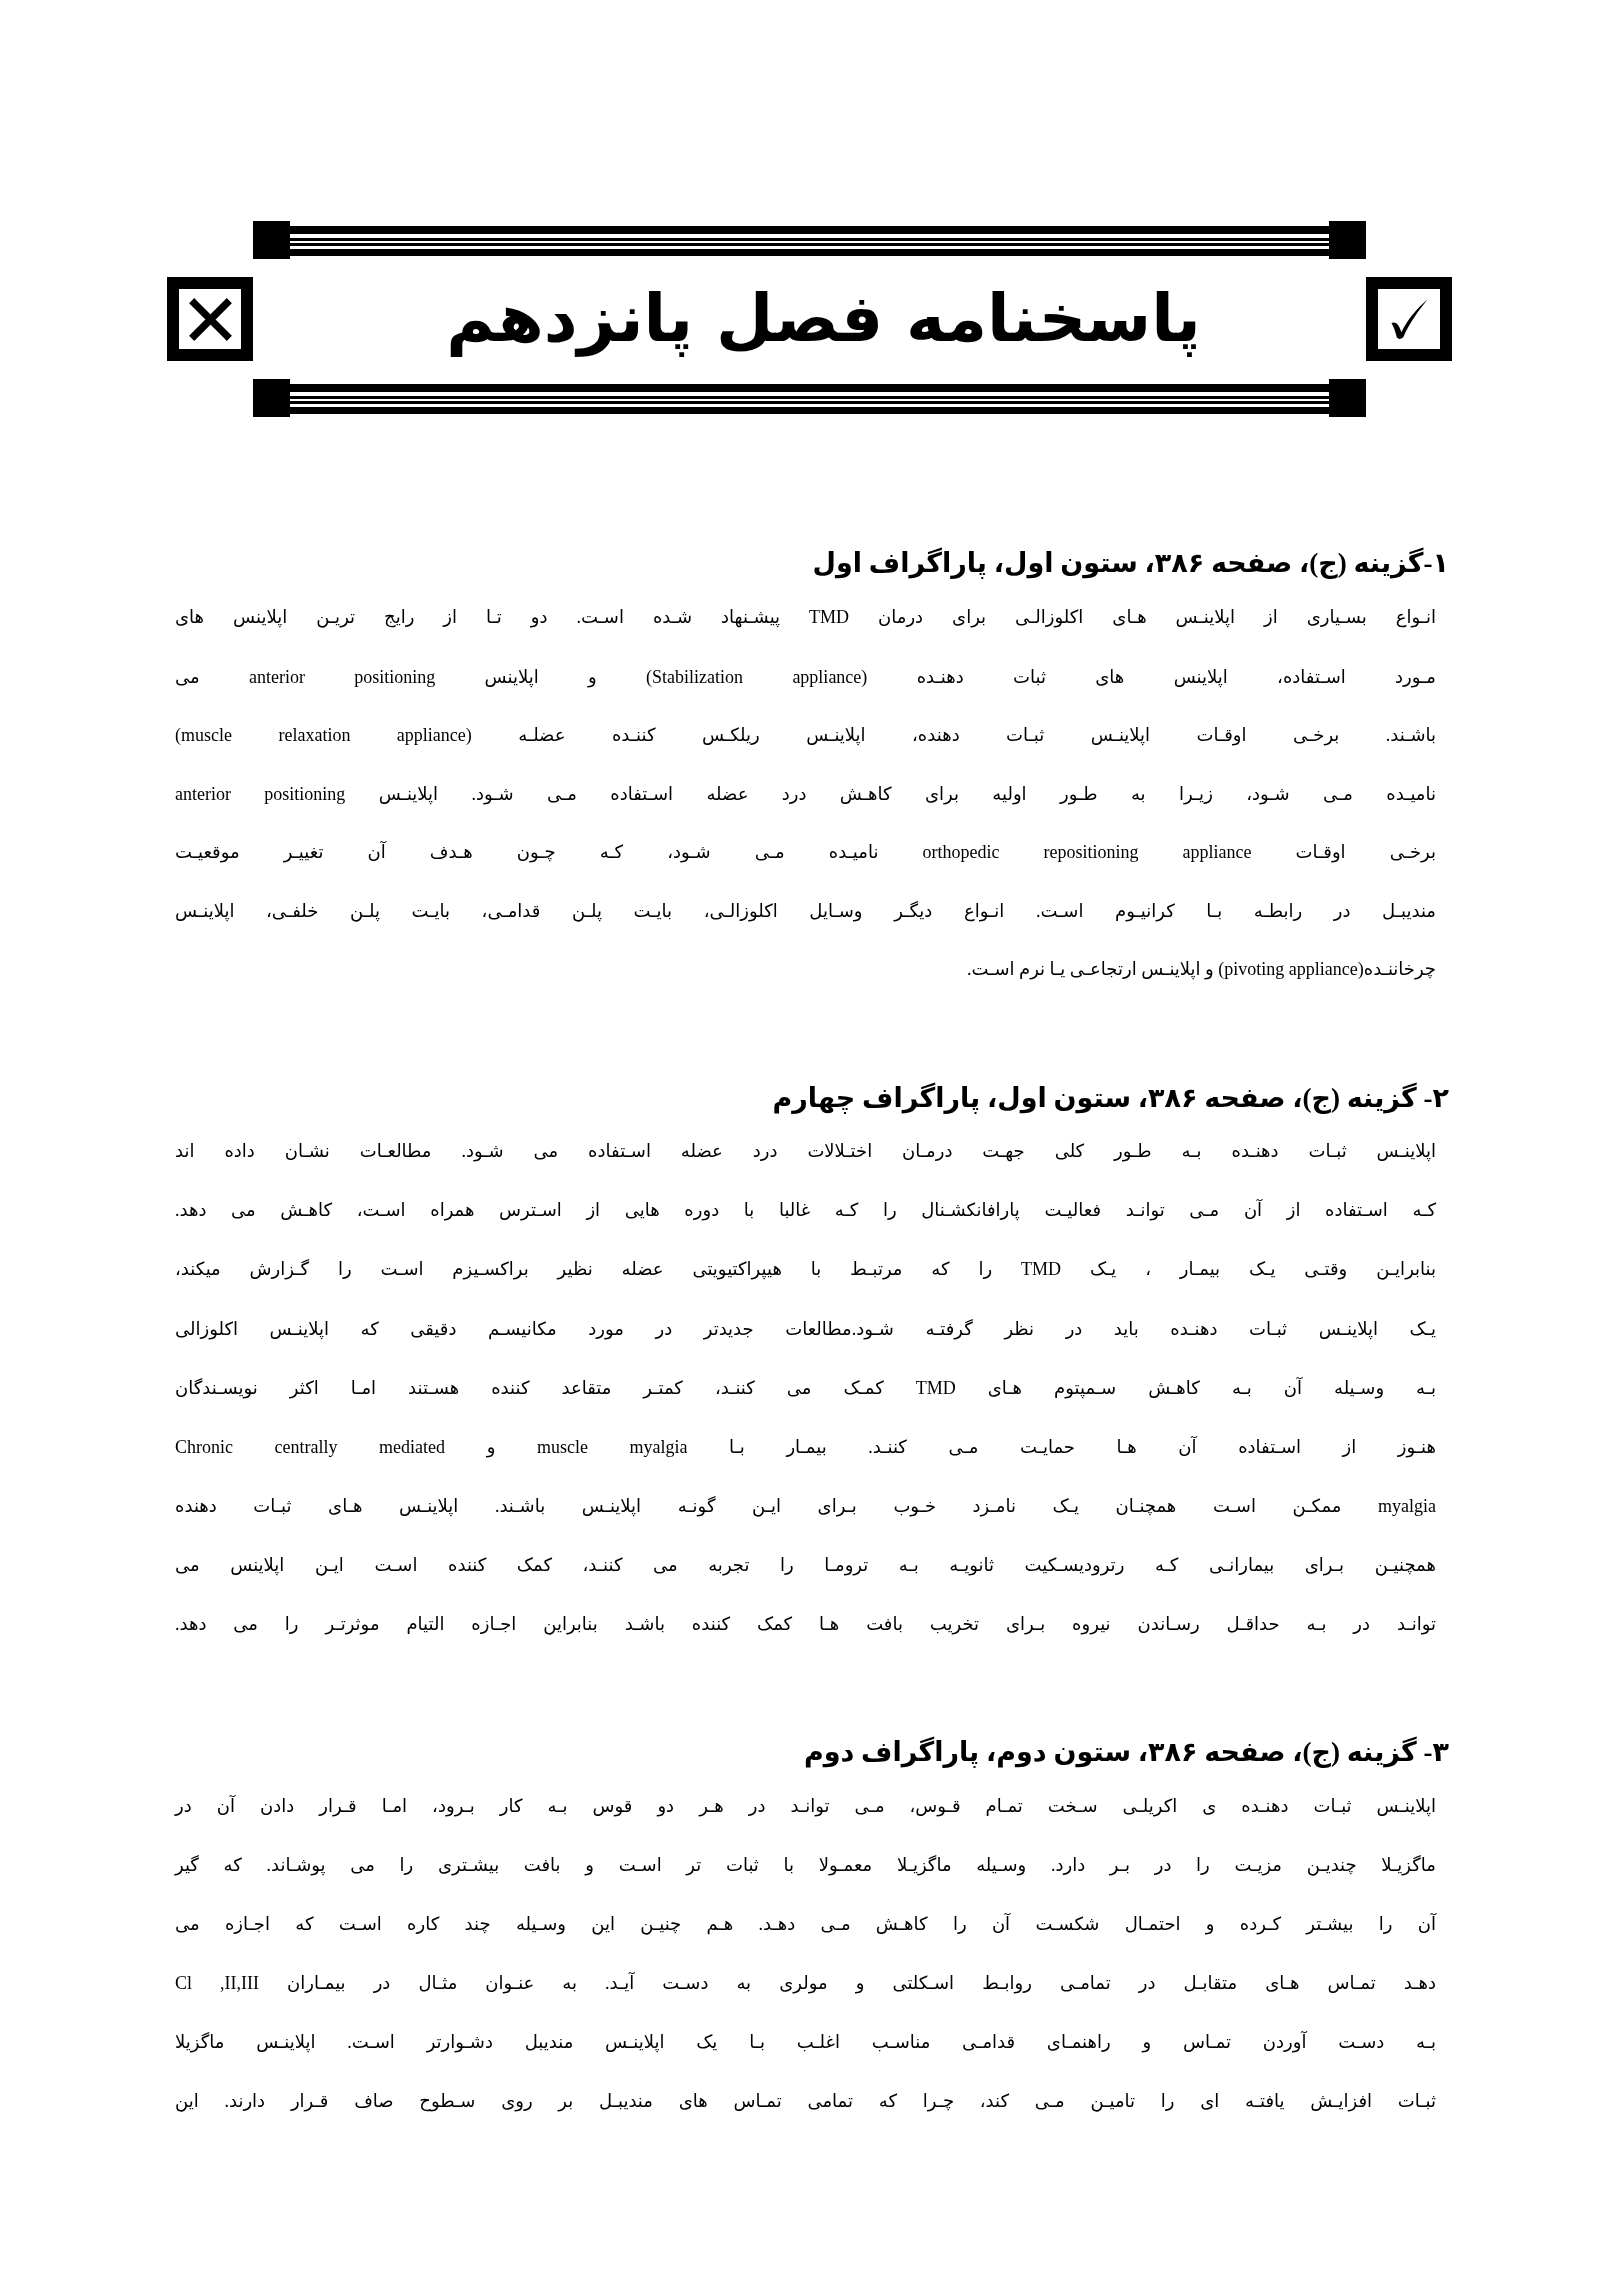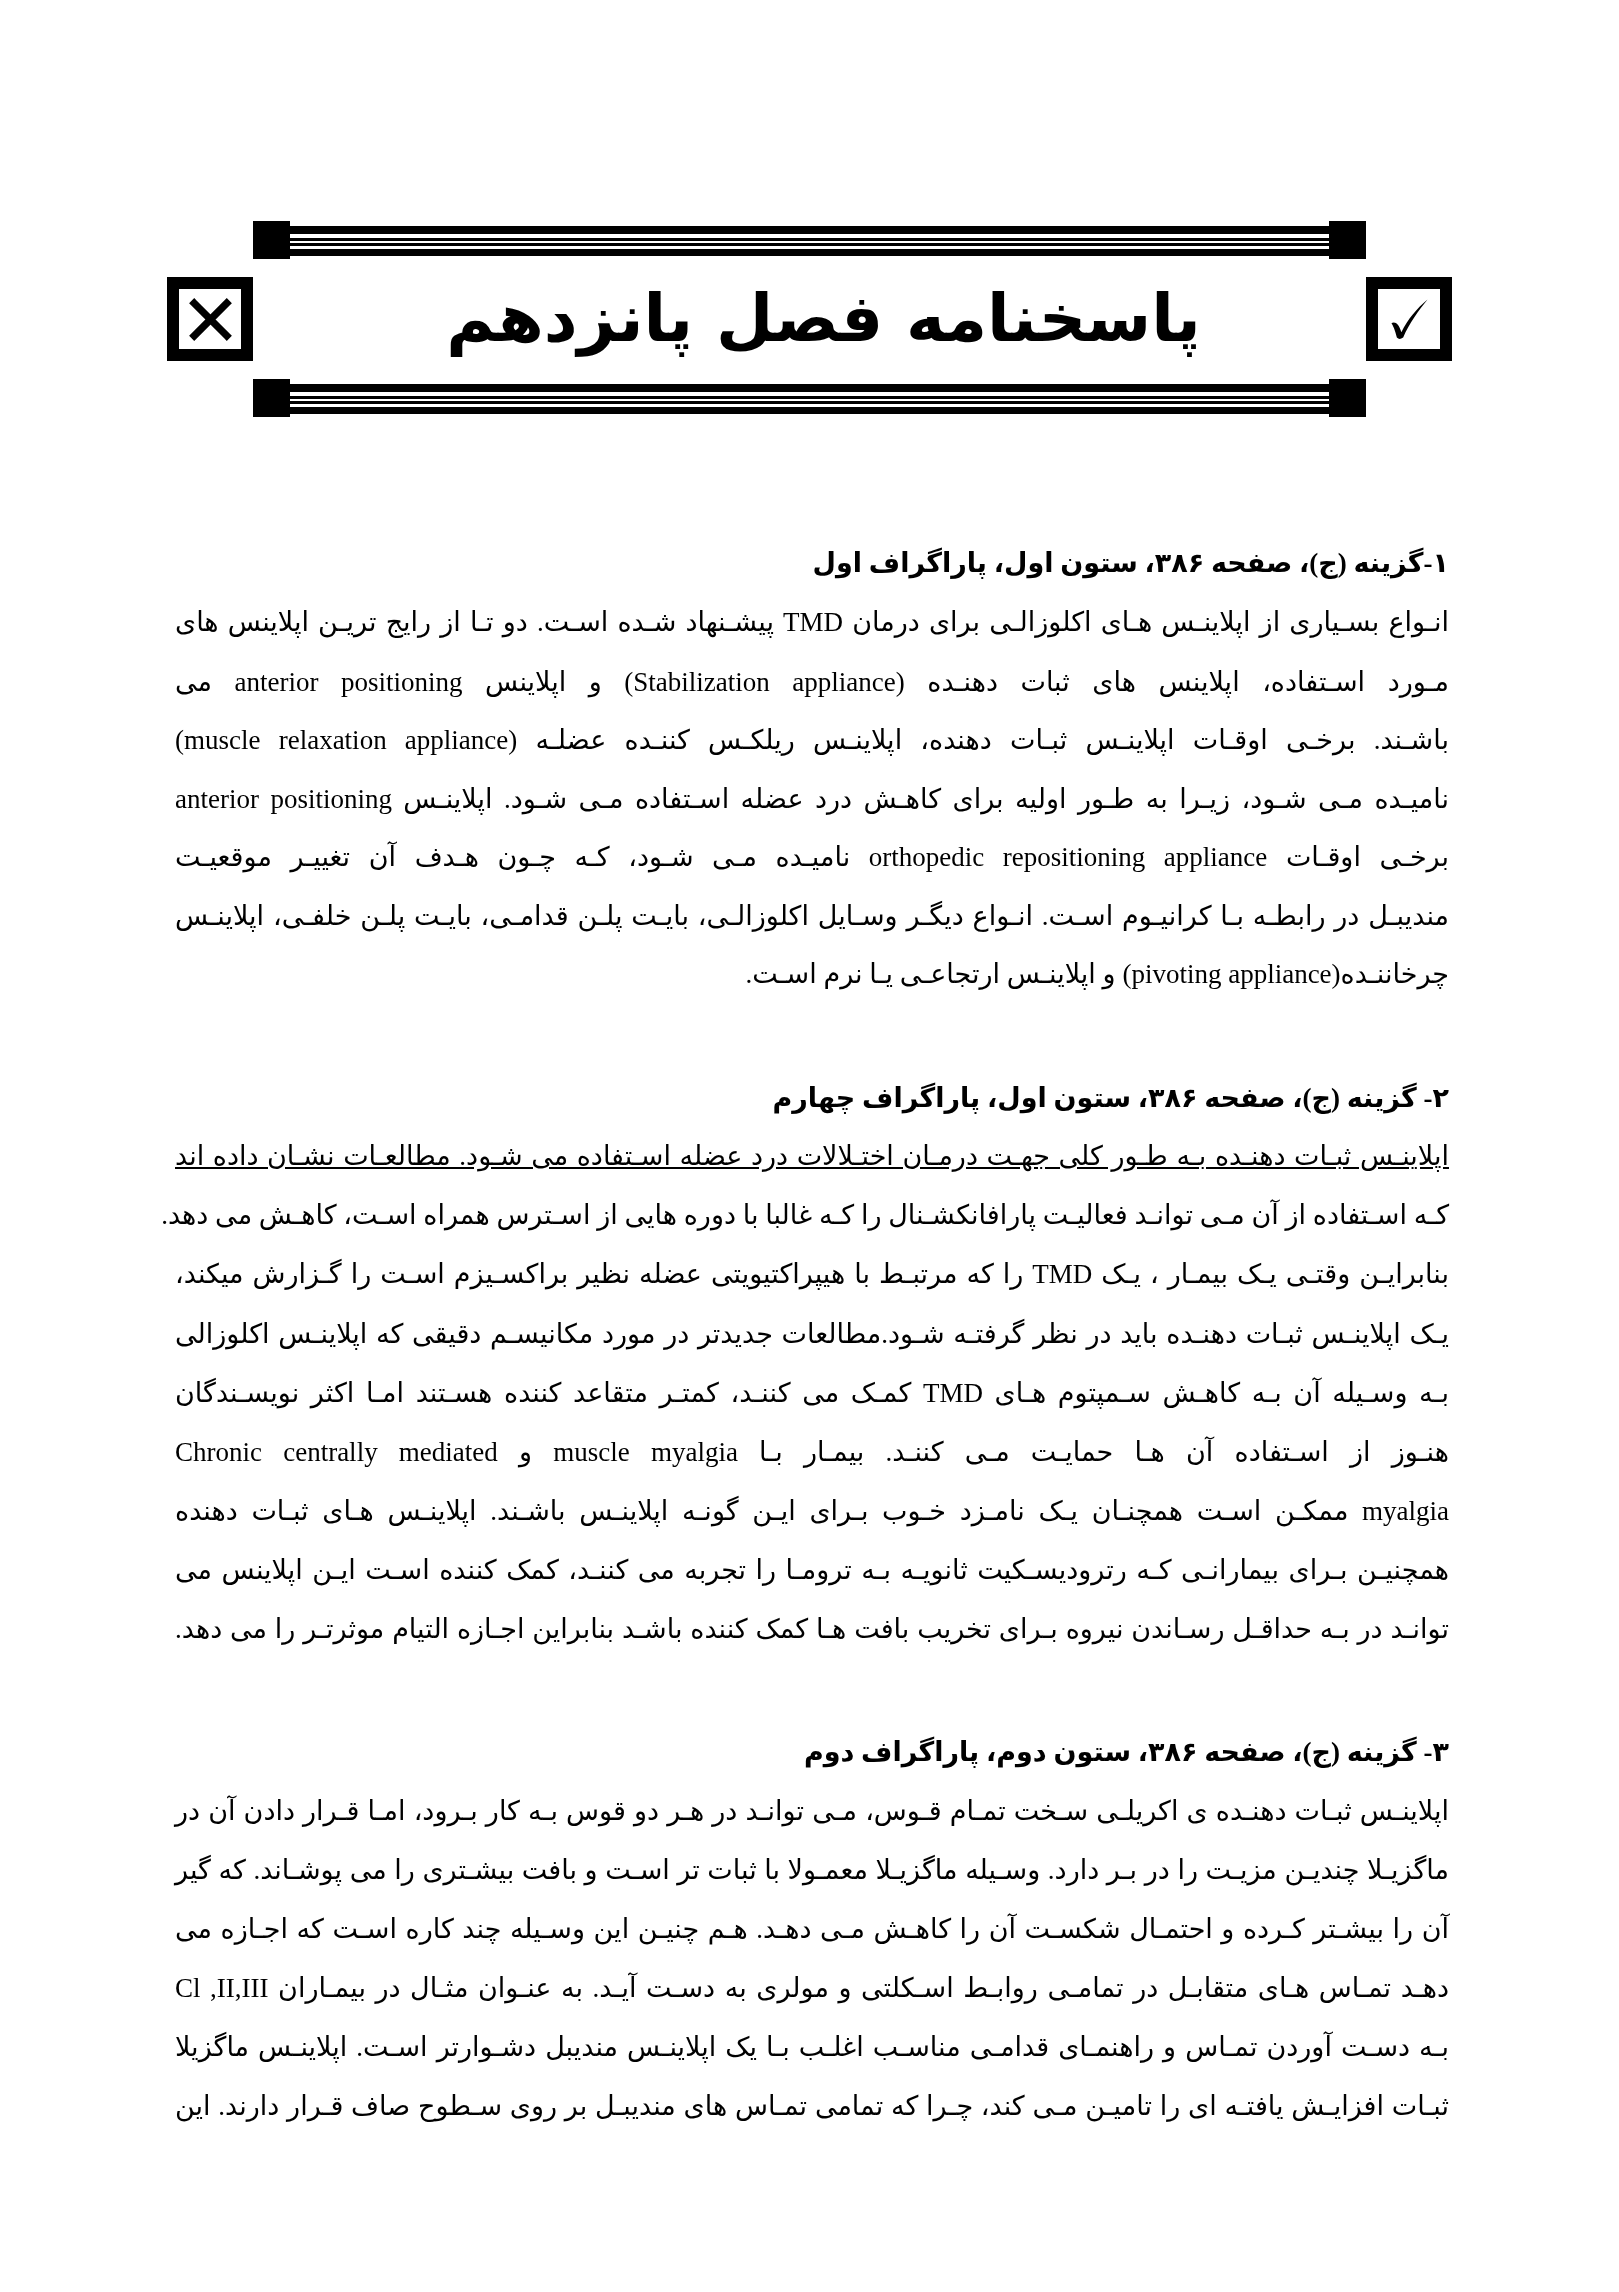--- a/index.html
+++ b/index.html
@@ -13,21 +13,21 @@
   .s2 { top: 17px; height: 2.7px; }
   .s3 { top: 22.4px; height: 2.7px; }
   .s4 { top: 28px; height: 7.2px; }
   .box { position: absolute; top: 277px; width: 86px; height: 84px; box-sizing: border-box; border: 12.5px solid #000; background: #fff; display: flex; align-items: center; justify-content: center; }
   .box svg { width: 47px; height: 47px; }
   .title { position: absolute; left: 303px; width: 1041px; top: 269px; height: 99px; text-align: center; direction: rtl;
            font-family: "DejaVu Sans", sans-serif; font-weight: bold; font-size: 66px; line-height: 99px; }
   .content { position: absolute; left: 175px; width: 1274px; direction: rtl;
              font-family: "Liberation Serif", "DejaVu Sans", serif; margin-top: 44px; }
   .heading { position: absolute; right: 0; font-weight: bold; font-size: 27px; white-space: nowrap; }
-  .line { position: absolute; left: 0; right: 0; font-size: 27px; white-space: nowrap;
+  .line { position: absolute; left: 0; right: 13px; font-size: 18px; white-space: nowrap;
           text-align: justify; text-align-last: justify; }
   .line.last { text-align-last: right; }
 </style>
 </head>
 <body>
 
 <div class="frame-bar" style="top:221px;">
   <div class="end l"></div>
   <div class="stripe s1"></div>
   <div class="stripe s2"></div>
@@ -67,21 +67,21 @@
     <div class="line" style="top:622px;">مـورد اسـتفاده، اپلاینس های ثبات دهنـده  (Stabilization appliance) و اپلاینس anterior positioning می</div>
     <div class="line" style="top:680px;">باشـند. برخـی اوقـات اپلاینـس ثبـات دهنده، اپلاینـس ریلکـس کننـده عضلـه (muscle relaxation appliance)</div>
     <div class="line" style="top:739px;">نامیـده مـی شـود، زیـرا به طـور اولیه برای کاهـش درد عضله اسـتفاده مـی شـود. اپلاینـس anterior positioning</div>
     <div class="line" style="top:797px;">برخـی اوقـات orthopedic repositioning appliance نامیـده مـی شـود، کـه چـون هـدف آن  تغییـر موقعیـت</div>
     <div class="line" style="top:856px;">مندیبـل در رابطـه بـا کرانیـوم اسـت. انـواع دیگـر وسـایل اکلوزالـی، بایـت پلـن قدامـی، بایـت پلـن خلفـی، اپلاینـس</div>
     <div class="line last" style="top:914px;">چرخاننـده(pivoting appliance) و اپلاینـس ارتجاعـی یـا نرم اسـت.</div>
   </div>
 
   <div>
     <div class="heading" style="top:1038px;">۲- گزینه (ج)، صفحه ۳۸۶، ستون اول، پاراگراف چهارم</div>
-    <div class="line" style="top:1096px;text-decoration:underline;">اپلاینـس ثبـات دهنـده بـه طـور کلی جهـت درمـان اختـلالات درد عضله اسـتفاده می شـود. مطالعـات نشـان داده اند</div>
+    <div class="line" style="top:1096px;">اپلاینـس ثبـات دهنـده بـه طـور کلی جهـت درمـان اختـلالات درد عضله اسـتفاده می شـود. مطالعـات نشـان داده اند</div>
     <div class="line" style="top:1155px;">کـه اسـتفاده از آن مـی توانـد فعالیـت پارافانکشـنال را کـه غالبا با دوره هایی از اسـترس همراه اسـت، کاهـش می دهد.</div>
     <div class="line" style="top:1214px;">بنابرایـن وقتـی یـک بیمـار ، یـک TMD را که مرتبـط با هیپراکتیویتی عضله نظیر براکسـیزم اسـت را گـزارش میکند،</div>
     <div class="line" style="top:1274px;">یـک اپلاینـس ثبـات دهنـده باید در نظر گرفتـه شـود.مطالعات جدیدتر در مورد مکانیسـم دقیقی که اپلاینـس اکلوزالی</div>
     <div class="line" style="top:1333px;">بـه وسـیله آن بـه کاهـش سـمپتوم هـای TMD کمـک می کننـد، کمتـر متقاعد کننده هسـتند امـا اکثر نویسـندگان</div>
     <div class="line" style="top:1392px;">هنـوز از اسـتفاده آن هـا حمایـت مـی کننـد. بیمـار بـا muscle myalgia  و  Chronic centrally mediated</div>
     <div class="line" style="top:1451px;">myalgia ممکـن اسـت همچنـان یـک نامـزد خـوب بـرای ایـن گونـه اپلاینـس باشـند. اپلاینـس هـای ثبـات دهنده</div>
     <div class="line" style="top:1510px;">همچنیـن بـرای بیمارانـی کـه رترودیسـکیت ثانویـه بـه ترومـا را تجربه می کننـد، کمک کننده اسـت ایـن اپلاینس می</div>
     <div class="line" style="top:1569px;">توانـد در بـه حداقـل رسـاندن نیروه بـرای تخریب بافت هـا کمک کننده باشـد بنابراین اجـازه التیام موثرتـر را می دهد.</div>
   </div>
 

